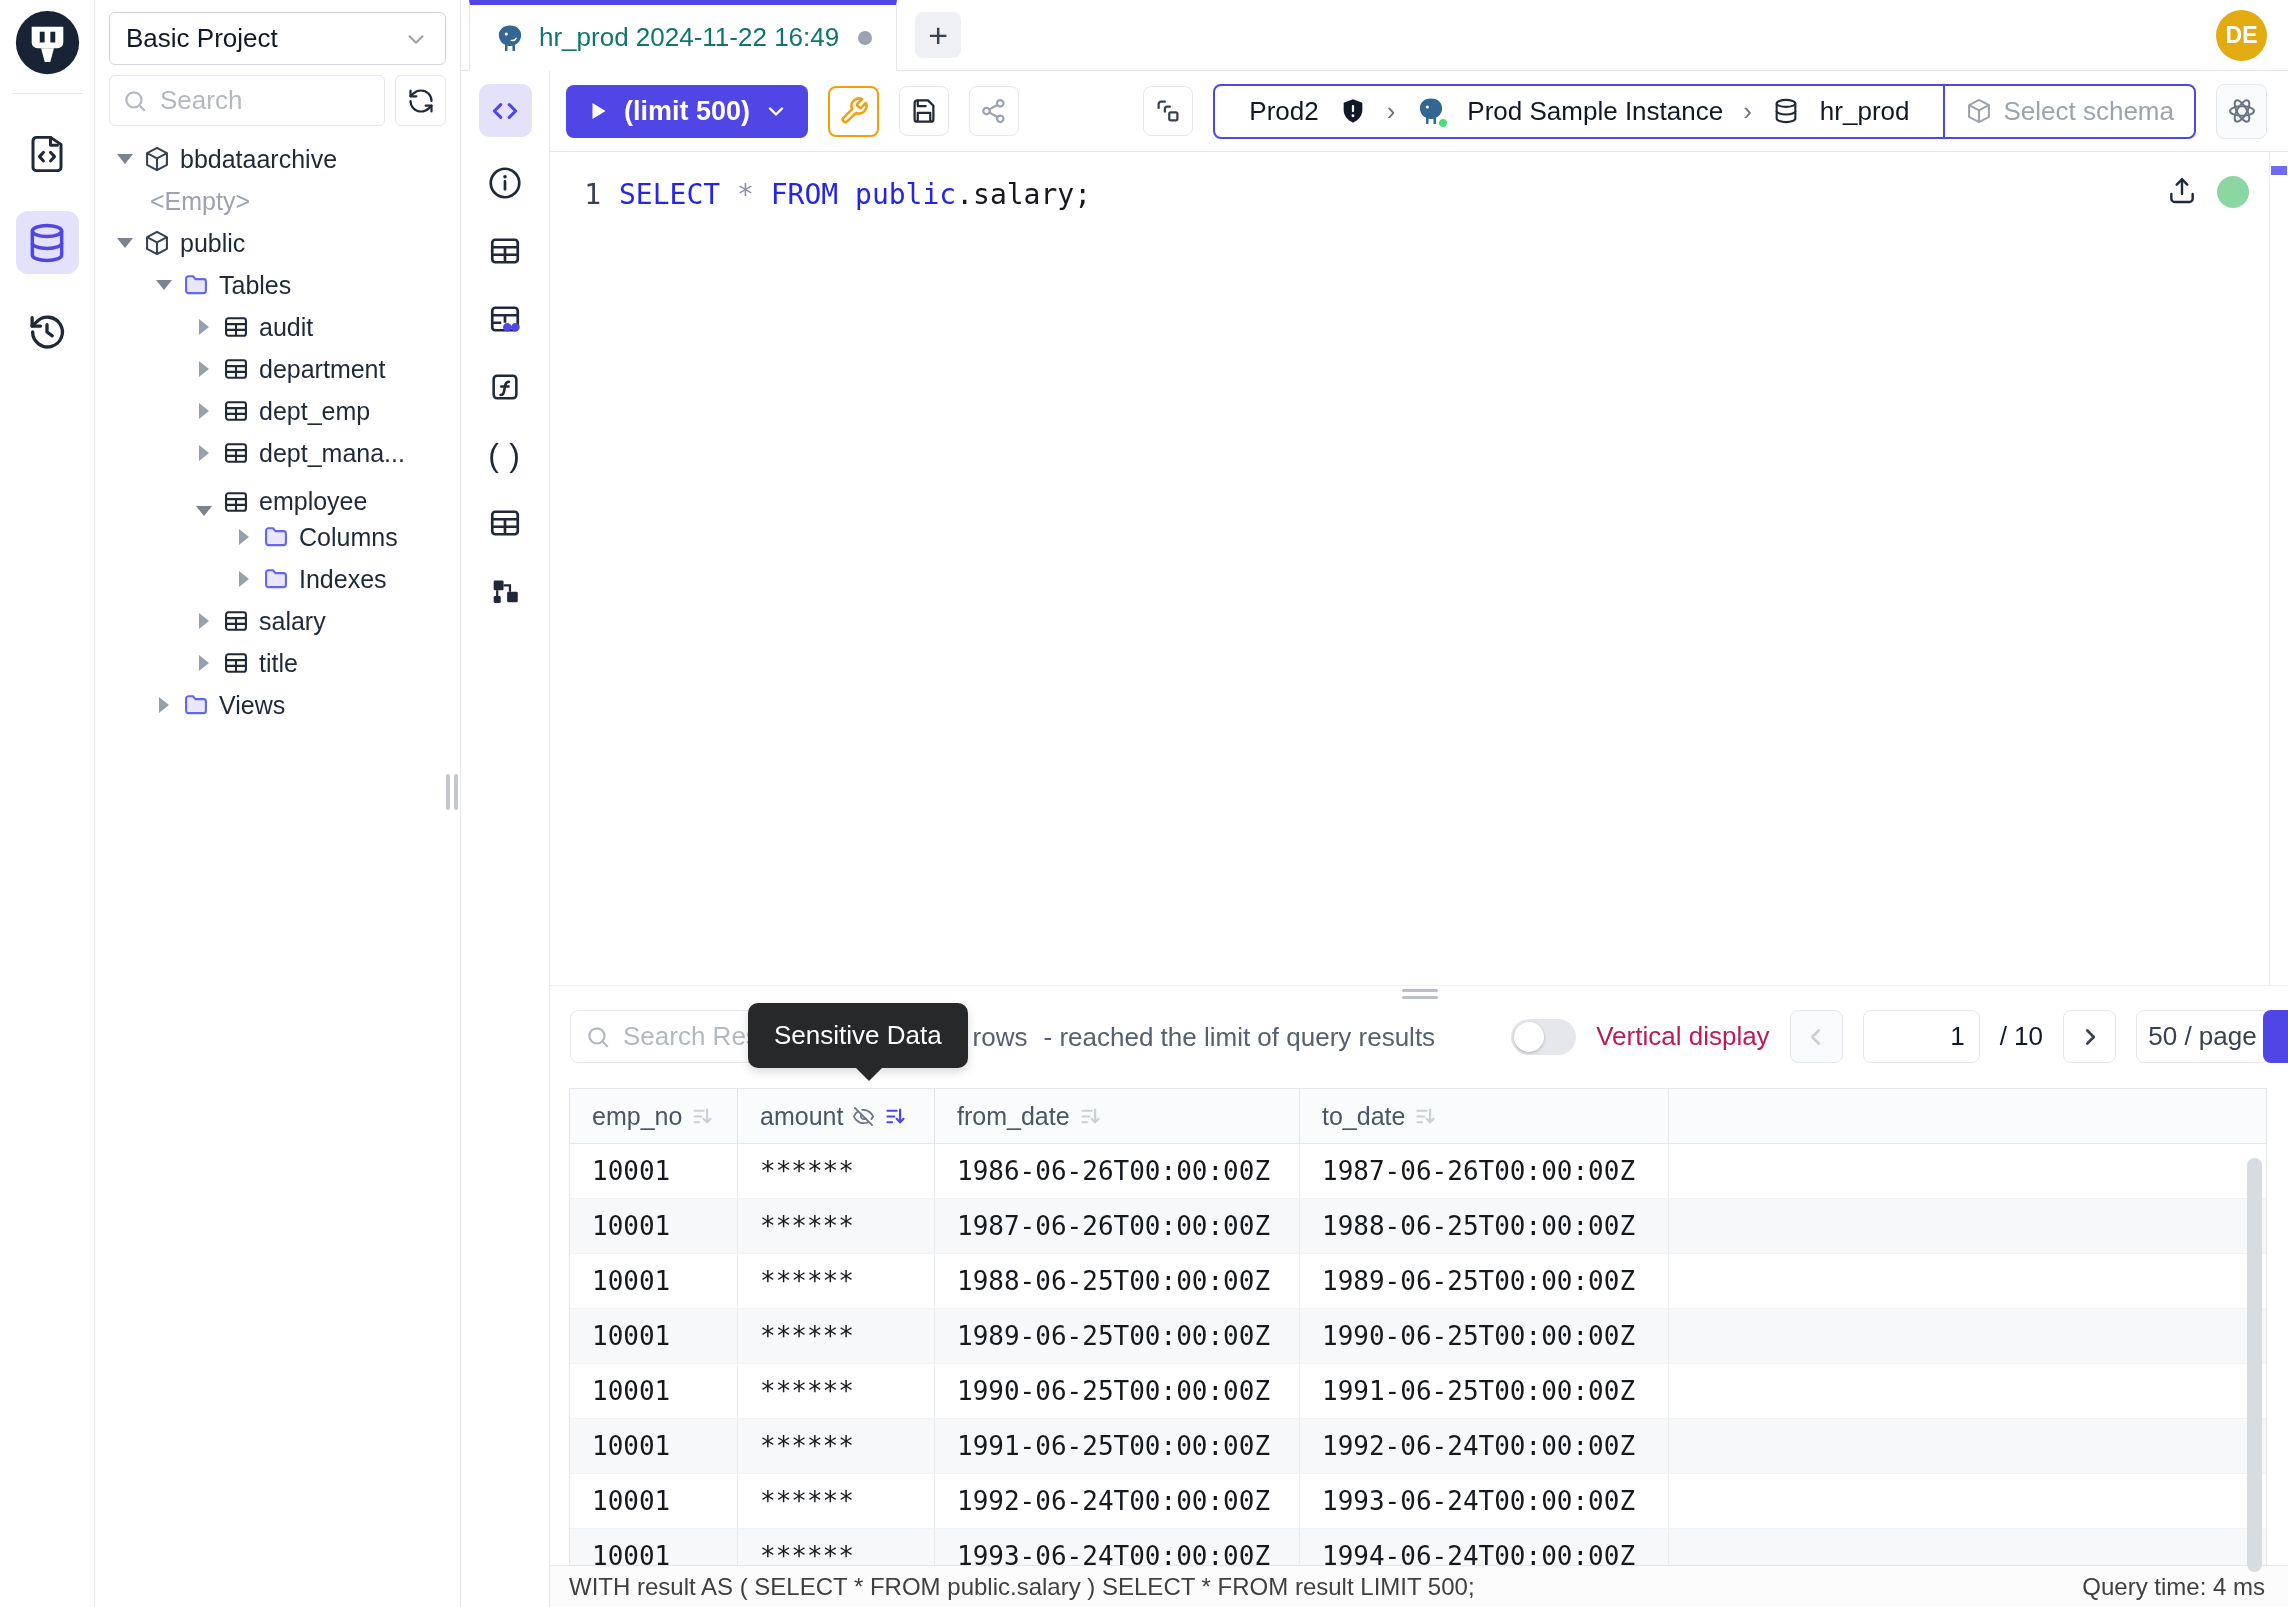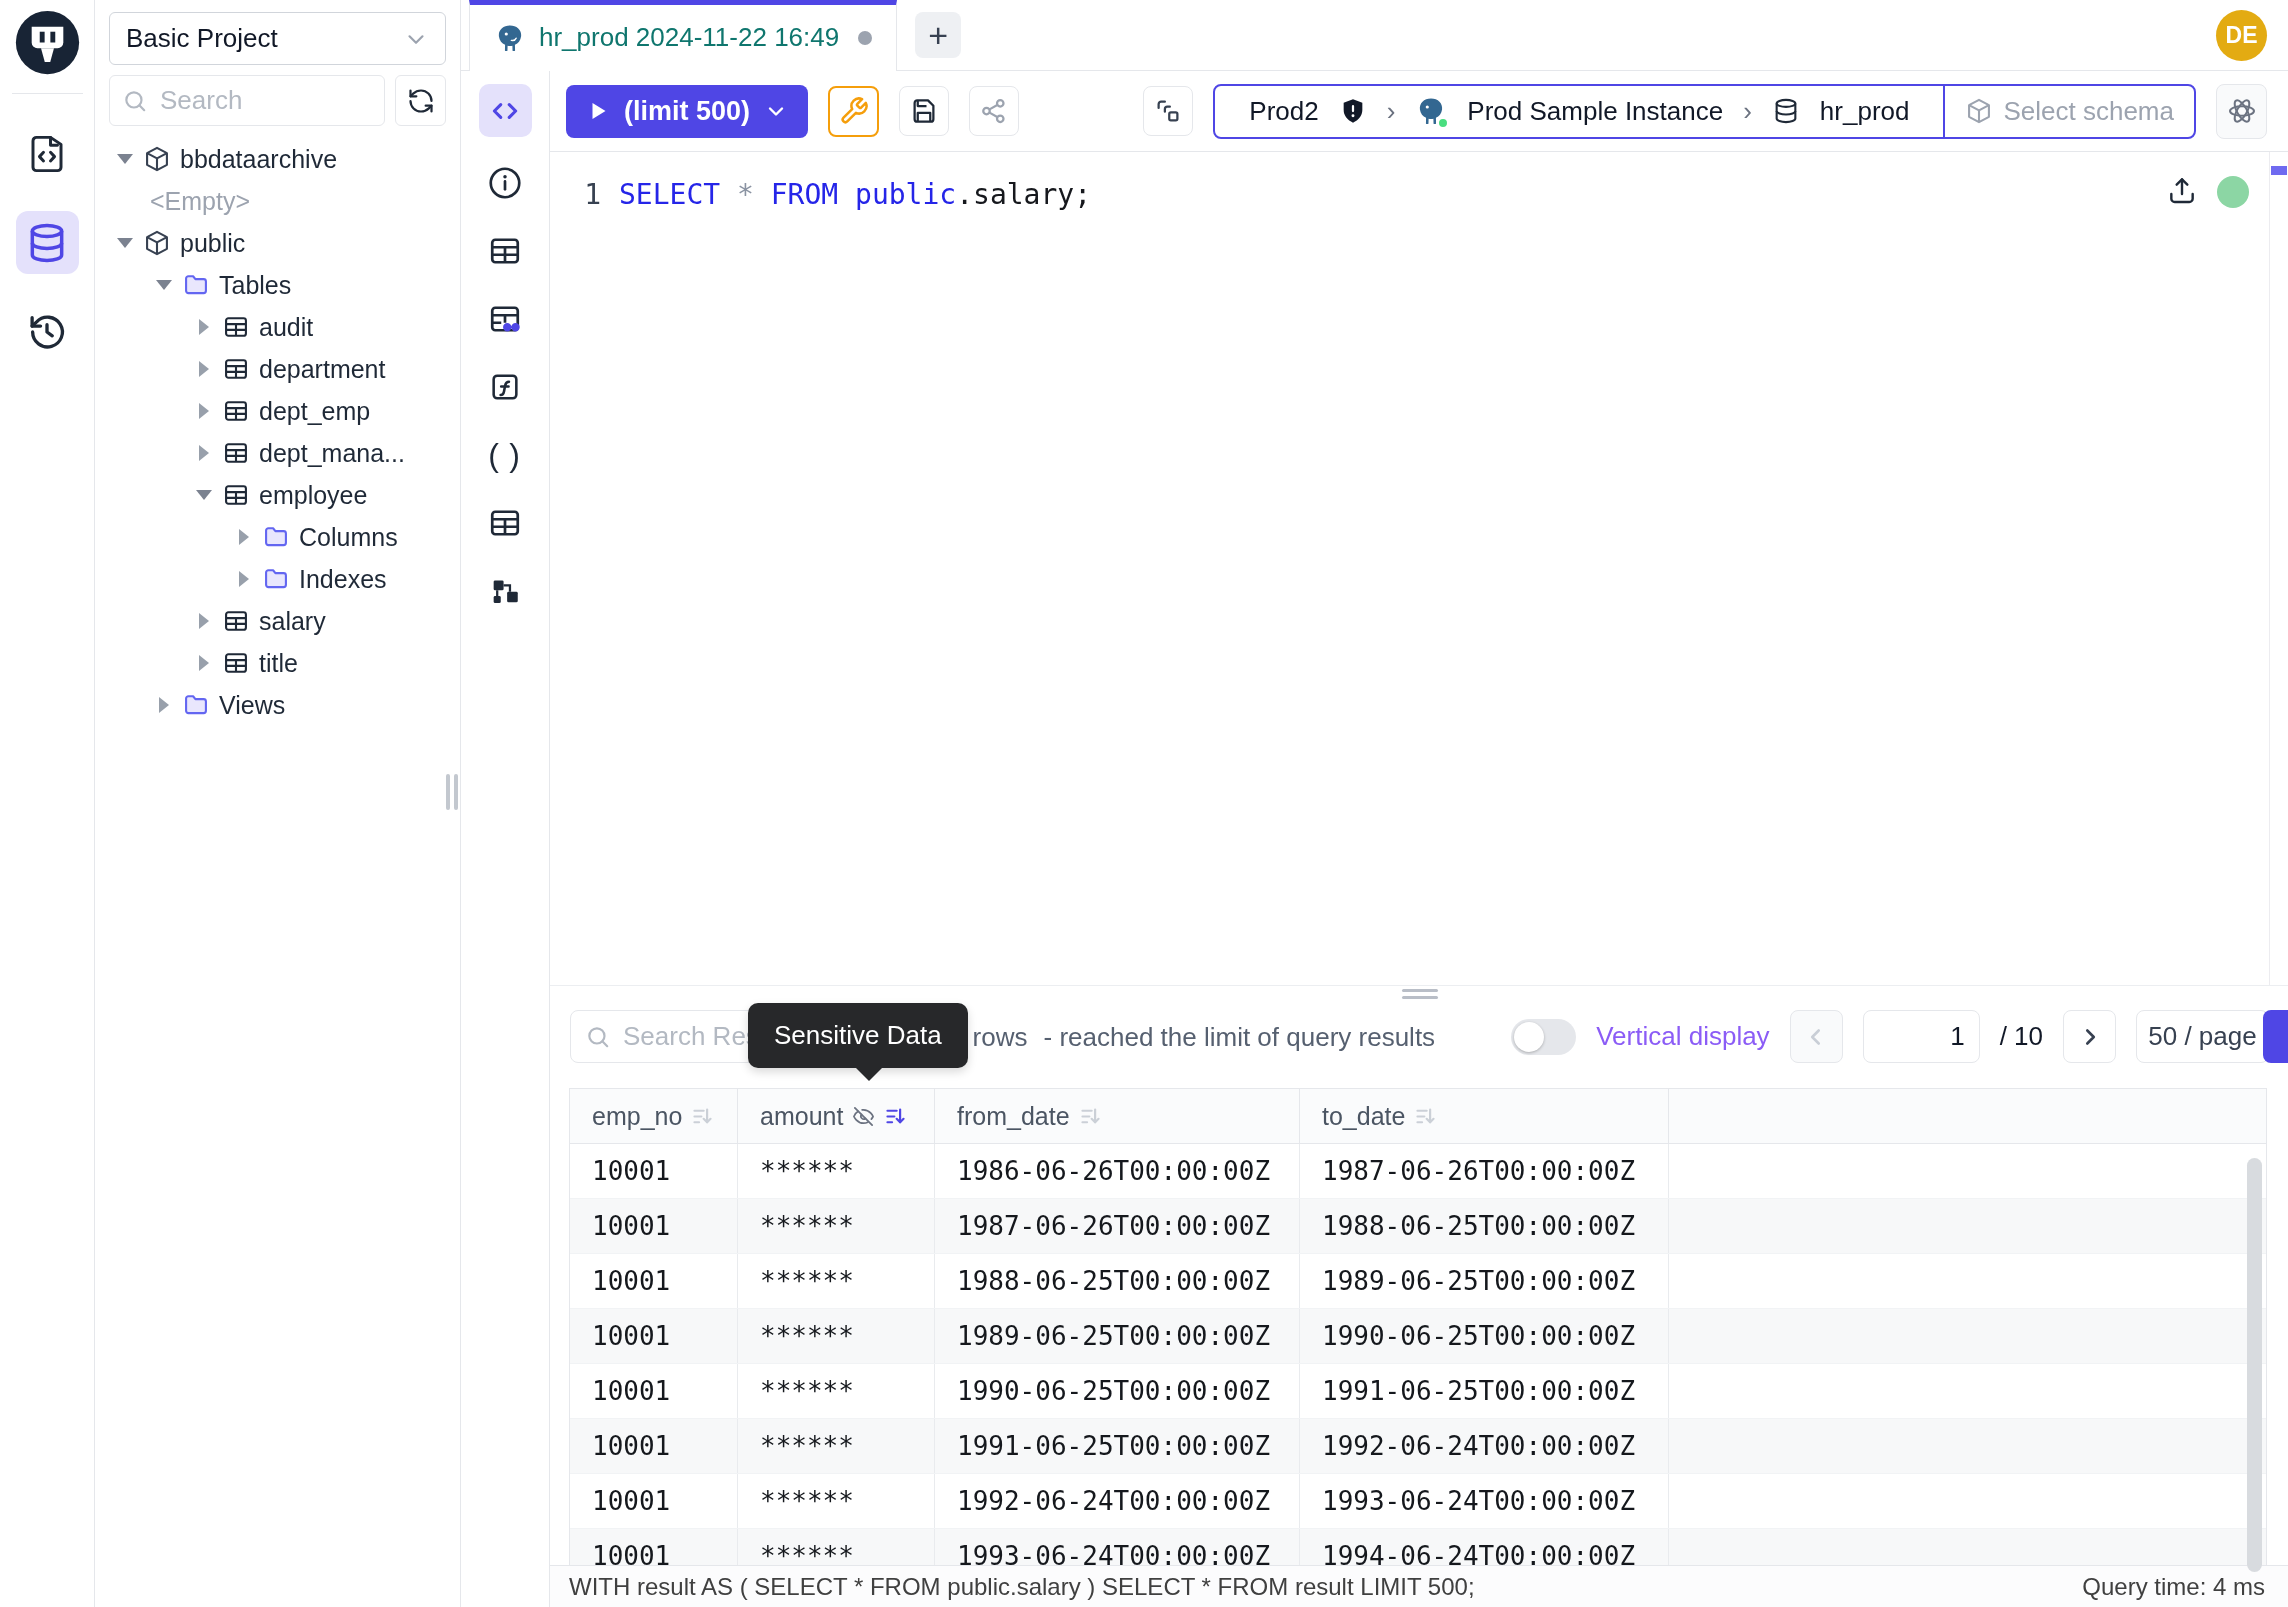--- a/index.html
+++ b/index.html
@@ -80,21 +80,21 @@
   .divider-row{height:16px;border-top:1px solid #eceef1;display:flex;flex-direction:column;align-items:center;justify-content:center;gap:4px;cursor:row-resize;flex-shrink:0;}
   .divider-row i{width:36px;height:3px;background:#b9bec7;border-radius:2px;display:block;}
   .results-toolbar{height:59px;margin-top:6px;display:flex;align-items:center;padding:0 20px;position:relative;flex-shrink:0;}
   .rt-search{width:366px;height:53px;border:1px solid #e5e7eb;border-radius:8px;display:flex;align-items:center;gap:10px;padding:0 14px;background:#fff;}
   .rt-search input{border:none;outline:none;flex:1;width:40px;font-size:26px;font-family:inherit;background:transparent;color:#111827;}
   .rt-search input::placeholder{color:#b3b9c2;}
   .rowcount{position:absolute;left:372px;top:50%;transform:translateY(-50%);display:flex;gap:16px;font-size:26px;color:#566070;white-space:nowrap;}
   .rt-right{margin-left:auto;display:flex;align-items:center;gap:20px;}
   .toggle{width:65px;height:36px;border-radius:18px;background:#e5e7eb;position:relative;cursor:pointer;flex-shrink:0;}
   .toggle i{position:absolute;left:3px;top:3px;width:30px;height:30px;border-radius:50%;background:#fff;box-shadow:0 1px 3px rgba(0,0,0,.25);display:block;}
-  .toggle-label{font-size:26px;color:#8b5cf6;}
+  .toggle-label{font-size:26px;color:#be185d;}
   .pg-btn{width:53px;height:53px;border:1px solid #e5e7eb;border-radius:8px;background:#f9fafb;display:flex;align-items:center;justify-content:center;cursor:pointer;}
   .pg-btn.on{background:#fff;}
   .page-input{width:117px;height:53px;border:1px solid #e5e7eb;border-radius:8px;display:flex;align-items:center;justify-content:flex-end;padding-right:14px;font-size:26px;color:#111827;background:#fff;cursor:text;}
   .page-total{font-size:26px;color:#111827;font-weight:500;}
   .page-size{width:133px;height:53px;border:1px solid #e5e7eb;border-radius:8px;display:flex;align-items:center;justify-content:center;font-size:26px;color:#374151;background:#fff;cursor:pointer;}
   .export-sliver{position:absolute;right:0;top:3px;width:26px;height:53px;background:#4f46e5;border-radius:8px 0 0 8px;cursor:pointer;}
   .tooltip{position:absolute;left:198px;top:-4px;background:#27282a;color:#fff;font-size:26px;font-weight:500;padding:17px 26px;border-radius:10px;white-space:nowrap;z-index:6;box-shadow:0 4px 10px rgba(0,0,0,.15);}
   .tooltip:after{content:"";position:absolute;left:107px;bottom:-13px;border:14px solid transparent;border-top-color:#27282a;border-bottom:none;}
 
   .table-wrap{margin:22px 22px 0 19px;border:1px solid #e5e7eb;border-bottom:none;position:relative;flex-shrink:0;}
@@ -270,21 +270,21 @@
             <i class="caret-right"></i>
           </span>
           <span class="tree-ic">
             <svg viewBox="0 0 24 24" fill="none" stroke="#1f2937" stroke-width="1.8">
               <rect x="3.5" y="4.5" width="17" height="15" rx="2"></rect>
               <path d="M3.5 9.5h17M3.5 14.5h17M12 9.5v10"></path>
             </svg>
           </span>
           <span class="tree-label">dept_mana...</span>
         </div>
-        <div class="tree-row" style="padding-left: 97px;">
+        <div class="tree-row" style="padding-left: 97px; align-items: flex-end;">
           <span class="caret-box">
             <i class="caret-down"></i>
           </span>
           <span class="tree-ic">
             <svg viewBox="0 0 24 24" fill="none" stroke="#1f2937" stroke-width="1.8">
               <rect x="3.5" y="4.5" width="17" height="15" rx="2"></rect>
               <path d="M3.5 9.5h17M3.5 14.5h17M12 9.5v10"></path>
             </svg>
           </span>
           <span class="tree-label">employee</span>

